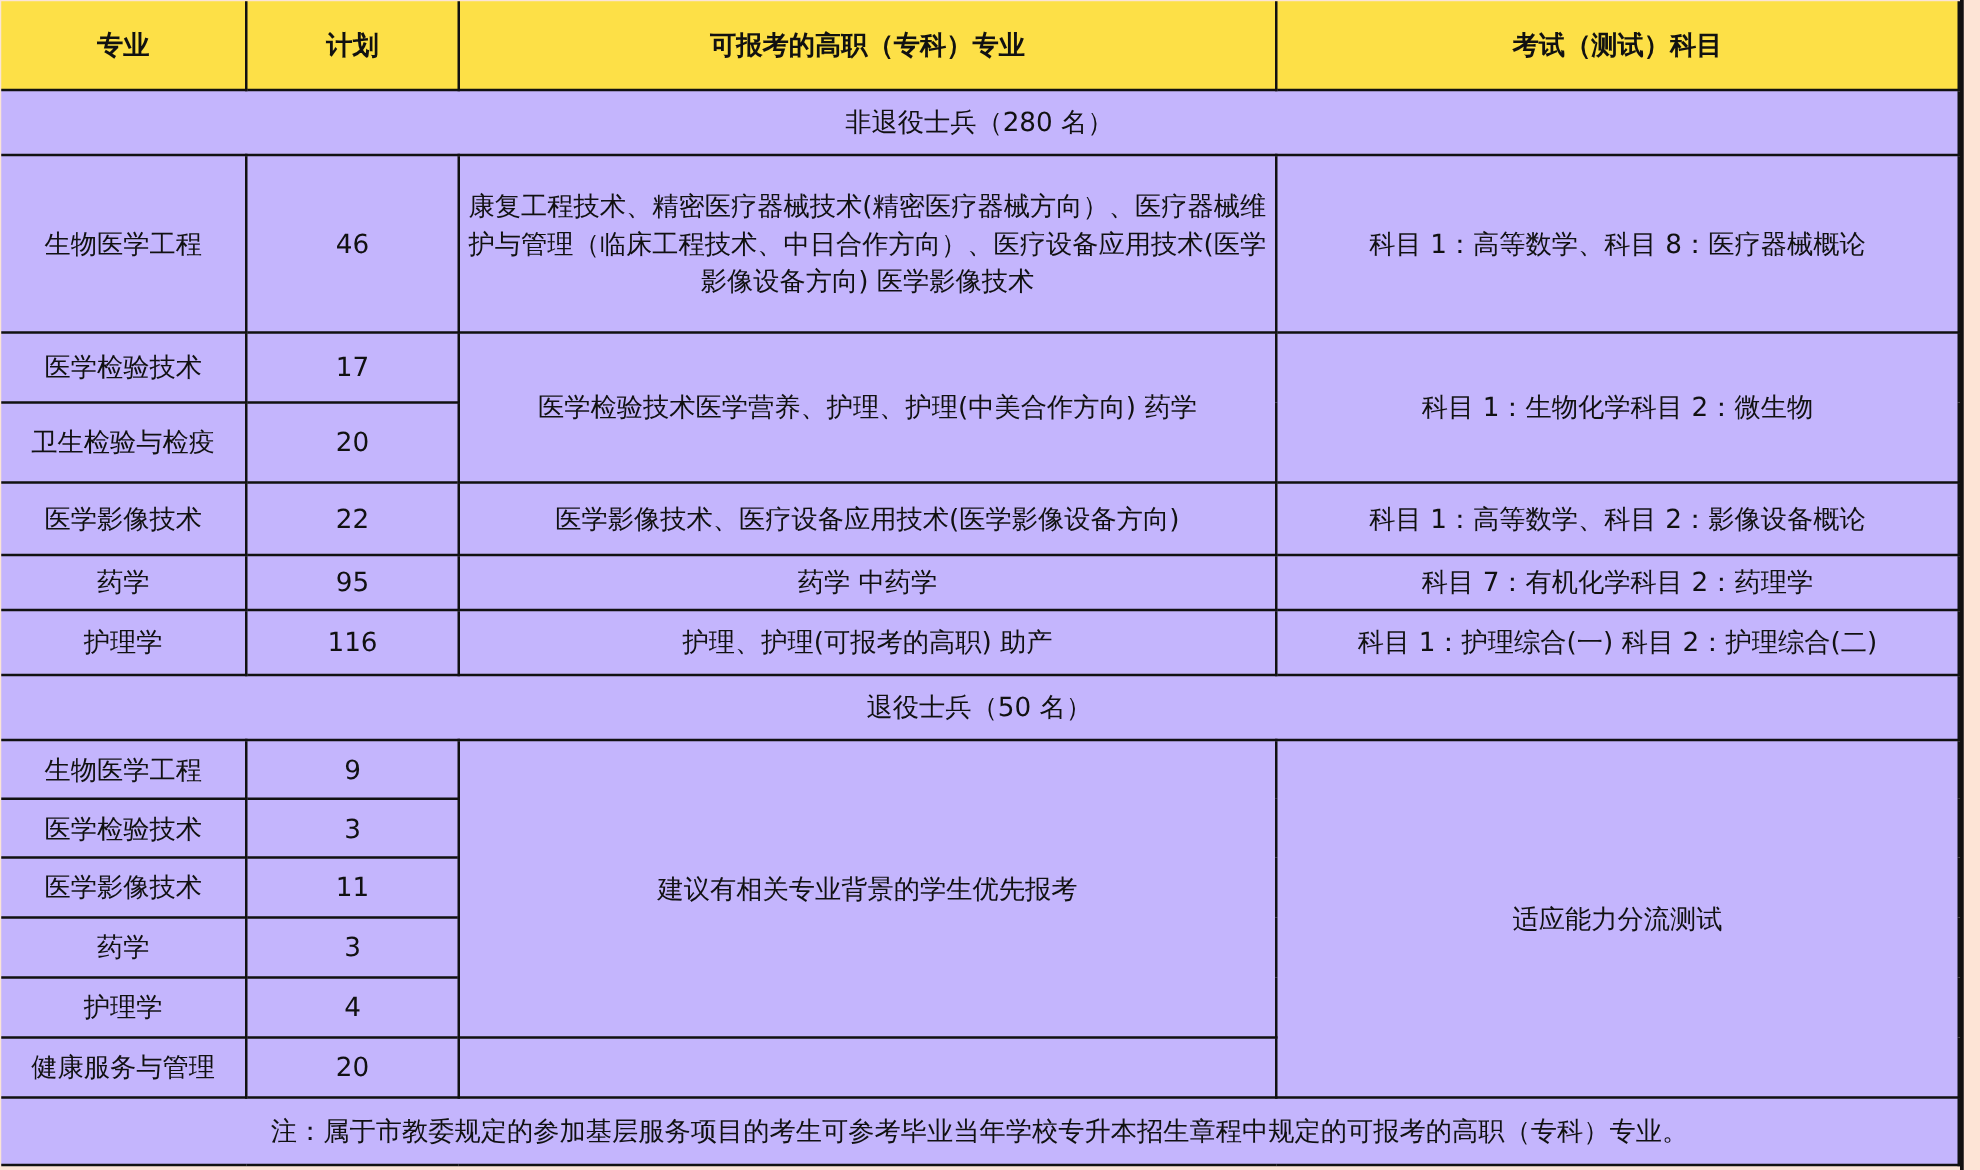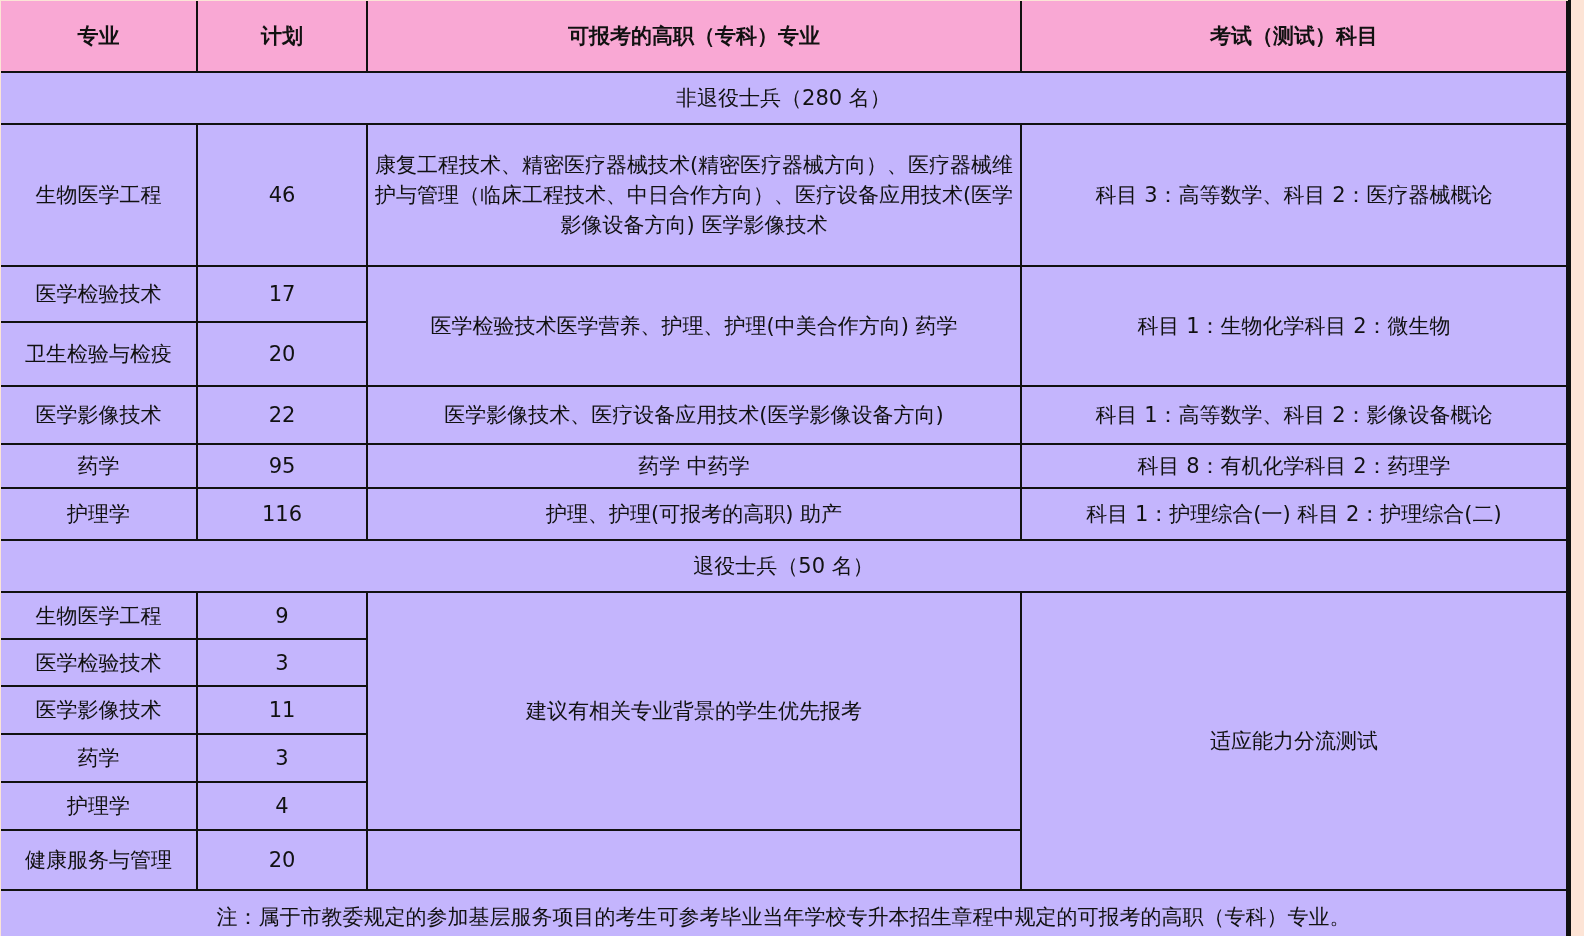--- a/index.html
+++ b/index.html
@@ -1,19 +1,19 @@
 <!DOCTYPE html>
 <html><head>
 <meta charset="utf-8">
 <style>
   html, body { margin:0; padding:0; background:#fbe4d6; }
   body { width:1584px; height:936px; overflow:hidden; font-family:"DejaVu Sans", sans-serif; color:#111; }
   table { border-collapse:collapse; position:absolute; left:1px; top:1px; width:1567px; table-layout:fixed; }
   td, th { border:2px solid #111; text-align:center; vertical-align:middle; font-size:21px; padding:0 4px; line-height:30px; }
-  th { background:#f9a8d4; font-weight:bold; height:70px; border-top:none;margin-left:28px; }
+  th { background:#fde047; font-weight:bold; height:70px; border-top:none;margin-left:28px; }
   td { background:#c4b5fd; }
   tr > *:first-child { border-left:none; }
   .sec { height:50px; }
   .c1 { width:196px; } .c2 { width:170px; } .c3 { width:654px; } .c4 { width:auto; }
   .edge { position:absolute; left:1568px; top:0; width:16px; height:936px; background:#fde4d6; border-left:3px solid #111; }
 </style>
 </head>
 <body>
 
 <table>
@@ -30,21 +30,21 @@
     <th>可报考的高职（专科）专业</th>
     <th>考试（测试）科目</th>
   </tr>
   <tr>
         <td colspan="4" class="sec">非退役士兵（280 名）</td>
       </tr>
   <tr style="height:142px">
     <td>生物医学工程</td>
     <td>46</td>
     <td>康复工程技术、精密医疗器械技术(精密医疗器械方向）、医疗器械维护与管理（临床工程技术、中日合作方向）、医疗设备应用技术(医学影像设备方向) 医学影像技术</td>
-    <td>科目 3：高等数学、科目 2：医疗器械概论</td>
+    <td>科目 1：高等数学、科目 8：医疗器械概论</td>
   </tr>
   <tr style="height:56px">
     <td>医学检验技术</td>
     <td>17</td>
     <td rowspan="2">医学检验技术医学营养、护理、护理(中美合作方向) 药学</td>
     <td rowspan="2">科目 1：生物化学科目 2：微生物</td>
   </tr>
   <tr style="height:64px">
     <td>卫生检验与检疫</td>
     <td>20</td>
@@ -52,21 +52,21 @@
   <tr style="height:58px">
     <td>医学影像技术</td>
     <td>22</td>
     <td>医学影像技术、医疗设备应用技术(医学影像设备方向)</td>
     <td>科目 1：高等数学、科目 2：影像设备概论</td>
   </tr>
   <tr style="height:44px">
     <td>药学</td>
     <td>95</td>
     <td>药学 中药学</td>
-    <td>科目 8：有机化学科目 2：药理学</td>
+    <td>科目 7：有机化学科目 2：药理学</td>
   </tr>
   <tr style="height:52px">
     <td>护理学</td>
     <td>116</td>
     <td>护理、护理(可报考的高职) 助产</td>
     <td>科目 1：护理综合(一) 科目 2：护理综合(二)</td>
   </tr>
   <tr>
         <td colspan="4" class="sec">退役士兵（50 名）</td>
       </tr>
@@ -85,21 +85,21 @@
         <td>11</td>
       </tr>
   <tr style="height:48px">
         <td>药学</td>
         <td>3</td>
       </tr>
   <tr style="height:48px">
         <td>护理学</td>
         <td>4</td>
       </tr>
-  <tr style="height:60px">
+  <tr style="height:48px">
     <td>健康服务与管理</td>
     <td>20</td>
     <td></td>
   </tr>
   <tr style="height:54px">
         <td colspan="4">注：属于市教委规定的参加基层服务项目的考生可参考毕业当年学校专升本招生章程中规定的可报考的高职（专科）专业。</td>
       </tr>
 </tbody>
   </table>
 <div class="edge"></div>

